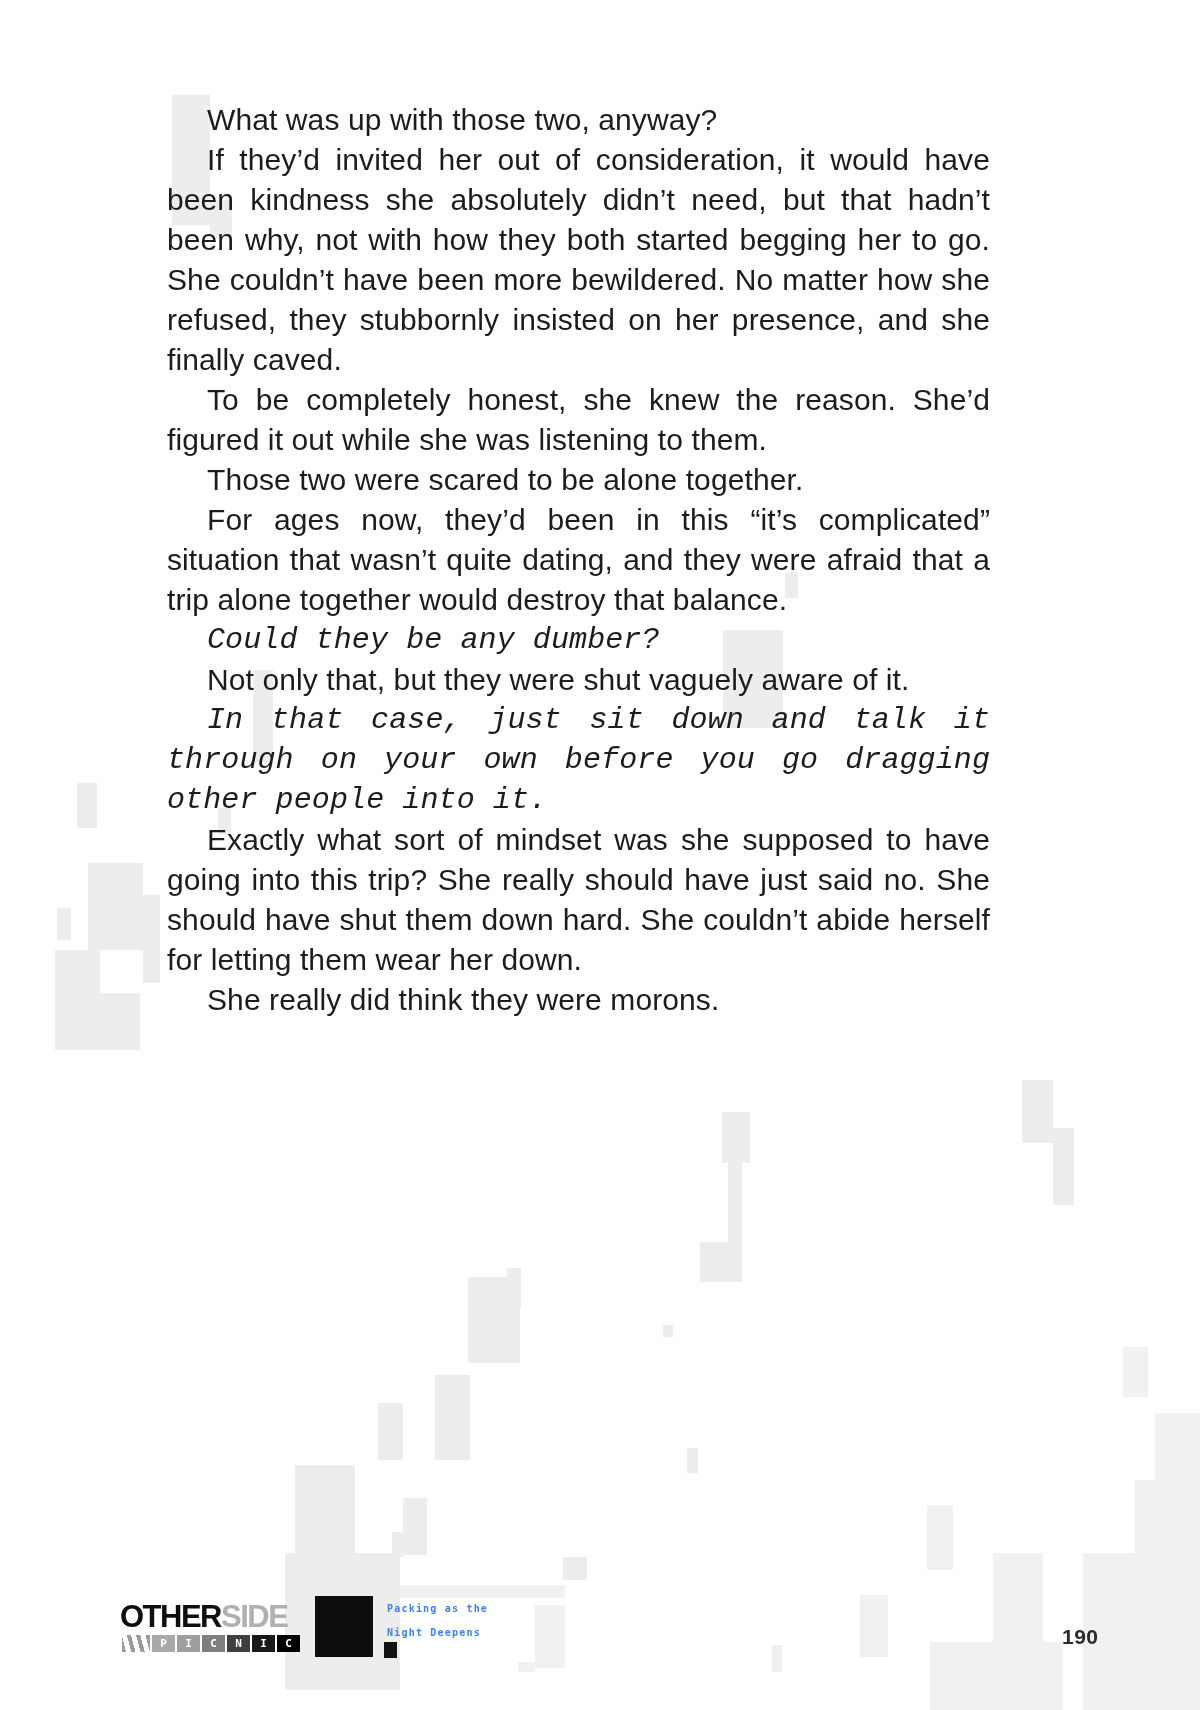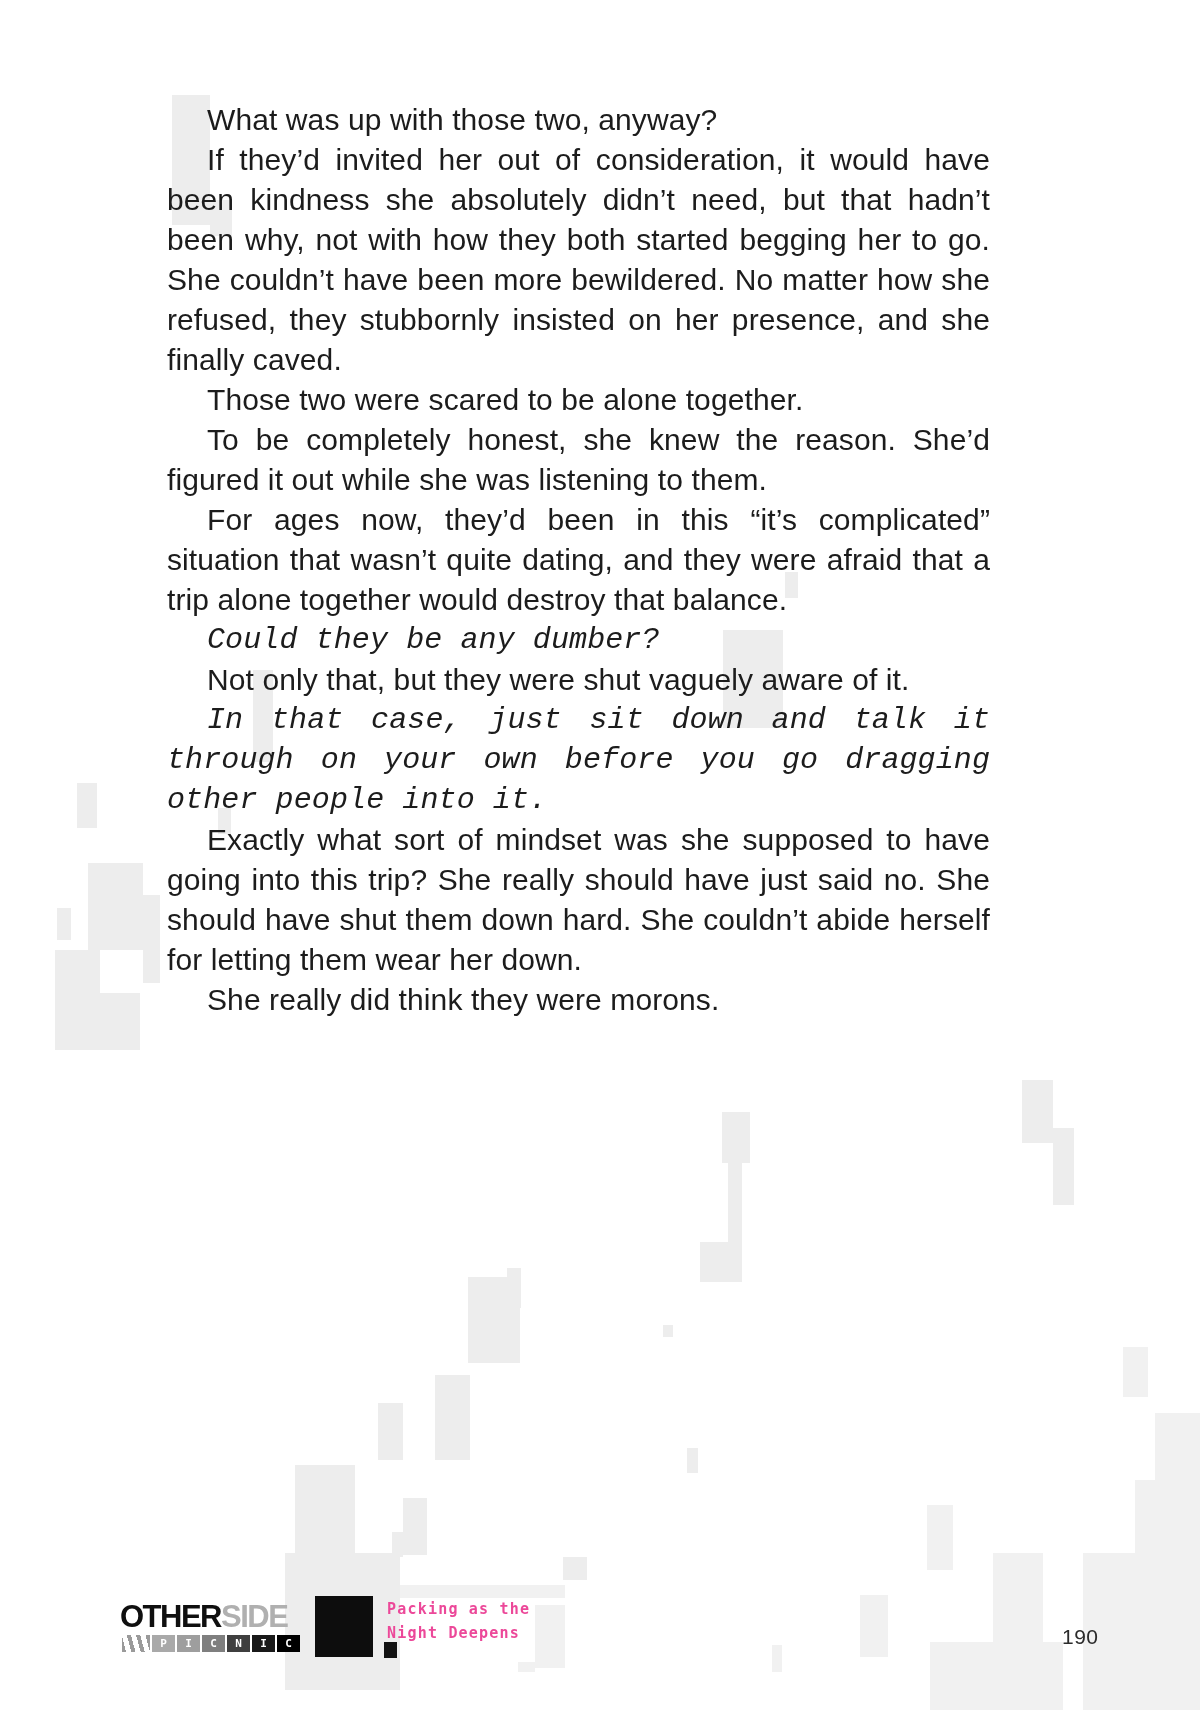--- a/index.html
+++ b/index.html
@@ -36,27 +36,27 @@
   }
   .logo-bar .cell{
     flex:1;display:flex;align-items:center;justify-content:center;
     color:#ffffff;font-family:"DejaVu Sans Mono", monospace;
     font-weight:bold;font-size:11px;line-height:17px;
   }
   .footer-square{position:absolute;left:315px;top:1596px;width:58px;height:61px;background:#0d0d0d;}
   .chapter-title{
     position:absolute;left:387px;top:1597px;
     font-family:"DejaVu Sans Mono", monospace;font-weight:bold;
-    font-size:15px;line-height:24px;letter-spacing:1.2px;color:#ec4899;
+    font-size:10px;line-height:24px;letter-spacing:1.2px;color:#3b82f6;
     white-space:nowrap;
   }
   .title-cursor{position:absolute;left:384px;top:1642px;width:13px;height:16px;background:#111111;}
   .page-number{
     position:absolute;left:1062px;top:1625px;
-    font-size:21px;color:#2b2b2b;letter-spacing:0.5px;
+    font-size:21px;color:#2b2b2b;letter-spacing:0.5px;font-weight:bold;
   }
 </style>
 </head>
 <body>
 
 <div>
 
   <div class="blk" style="left:172px;top:95px;width:38px;height:130px;"></div>
   <div class="blk" style="left:210px;top:200px;width:22px;height:36px;"></div>
 
@@ -101,22 +101,22 @@
   <div class="blk lt" style="left:993px;top:1553px;width:50px;height:90px;"></div>
   <div class="blk lt" style="left:927px;top:1505px;width:26px;height:65px;"></div>
   <div class="blk lt" style="left:860px;top:1595px;width:28px;height:62px;"></div>
   <div class="blk lt" style="left:772px;top:1645px;width:10px;height:27px;"></div>
   <div class="blk lt" style="left:930px;top:1642px;width:133px;height:68px;"></div>
 </div>
 
 <div class="page-text">
   <p class="para">What was up with those two, anyway?</p>
   <p class="para">If they’d invited her out of consideration, it would have been kindness she absolutely didn’t need, but that hadn’t been why, not with how they both started begging her to go. She couldn’t have been more bewildered. No matter how she refused, they stubbornly insisted on her presence, and she finally caved.</p>
+  <p class="para">To be completely honest, she knew the reason. She’d figured it out while she was listening to them.</p>
   <p class="para">Those two were scared to be alone together.</p>
-  <p class="para">To be completely honest, she knew the reason. She’d figured it out while she was listening to them.</p>
   <p class="para">For ages now, they’d been in this “it’s complicated” situation that wasn’t quite dating, and they were afraid that a trip alone together would destroy that balance.</p>
   <p class="para italic">Could they be any dumber?</p>
   <p class="para">Not only that, but they were shut vaguely aware of it.</p>
   <p class="para italic">In that case, just sit down and talk it through on your own before you go dragging other people into it.</p>
   <p class="para">Exactly what sort of mindset was she supposed to have going into this trip? She really should have just said no. She should have shut them down hard. She couldn’t abide herself for letting them wear her down.</p>
   <p class="para">She really did think they were morons.</p>
 </div>
 
 <div class="logo-top">
   <span class="black">OTHER</span><span class="gray">SIDE</span>

